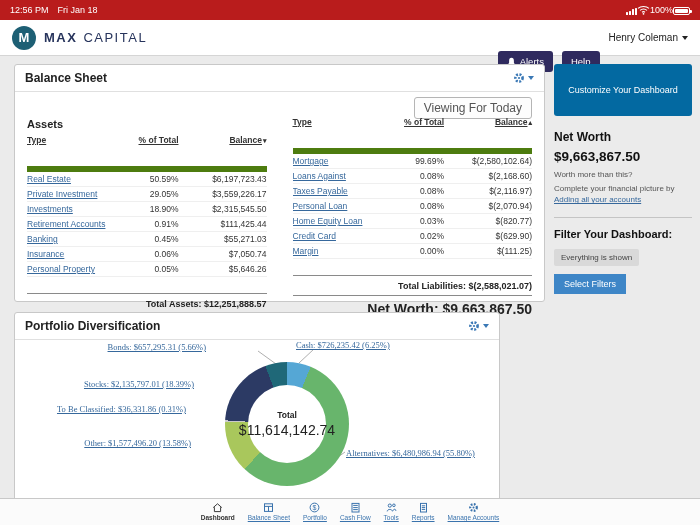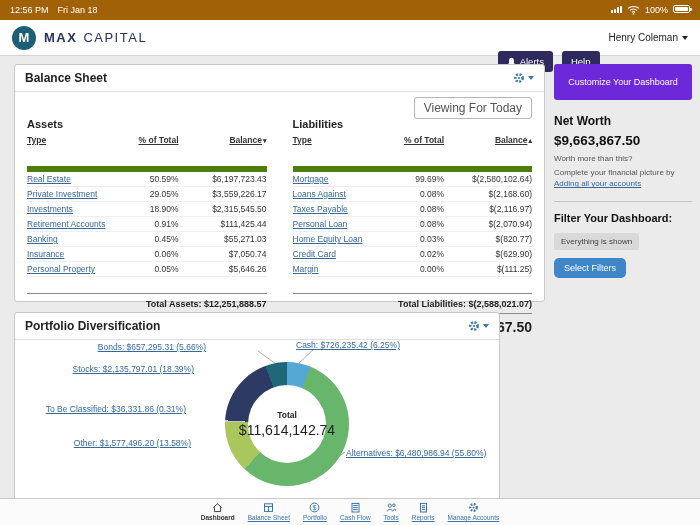--- a/index.html
+++ b/index.html
@@ -1,23 +1,23 @@
 <!DOCTYPE html>
 <html><head>
 <meta charset="utf-8">
 <style>
   * { margin:0; padding:0; box-sizing:border-box; }
   html,body { width:700px; height:525px; overflow:hidden; }
   body { font-family:"Liberation Sans", sans-serif; background:#ebebeb; position:relative; }
 
   
-  .status-bar { position:absolute; top:0; left:0; right:0; height:20px; background:#a16207; color:#fff;
+  .status-bar { position:absolute; top:0; left:0; right:0; height:20px; background:#b91c1c; color:#fff;
     display:flex; align-items:center; justify-content:space-between; padding:0 10px; font-size:9px; }
   .sb-left { display:flex; gap:9px; }
-  .sb-right { display:flex; align-items:flex-start; gap:5px; }
+  .sb-right { display:flex; align-items:flex-end; }
   .sig-bars { display:flex; align-items:flex-end; gap:1px; height:8px; }
   .sig-bars i { display:block; width:2px; background:#fff; border-radius:0.5px; }
   .battery { width:17px; height:8px; border:1px solid #fff; border-radius:2px; position:relative; }
   .battery::after { content:""; position:absolute; right:-3px; top:2px; width:2px; height:3px; background:#fff; border-radius:0 1px 1px 0; }
   .battery i { position:absolute; left:1px; top:1px; bottom:1px; width:13px; background:#fff; border-radius:1px; }
 
   
   .app-header { position:absolute; top:20px; left:0; right:0; height:36px; background:#fff;
     border-bottom:1px solid #d5d5d5; display:flex; align-items:center; padding:0 12px; }
   .logo-circle { width:24px; height:24px; border-radius:50%; background:#1d5f74; color:#fff;
@@ -52,39 +52,39 @@
   .thead .right { text-align:right; }
   .sort-arrow { font-size:7px; margin-left:1px; text-decoration:none; display:inline-block; }
   .trow { font-size:8.5px; height:15px; border-bottom:1px solid #efefef; }
   .ttype { color:#36689c; text-decoration:underline; cursor:pointer; white-space:nowrap; overflow:hidden; }
   .tnum { text-align:right; color:#333; }
   .ttotal { margin-top:16px; border-top:1px solid #8a8a8a; padding-top:5px; text-align:right; font-size:9px; font-weight:bold; color:#222; }
   .net-line { margin-top:4px; border-top:1px solid #8a8a8a; padding-top:5px; text-align:right; font-size:14px; font-weight:bold; color:#222; }
 
   
   .side-panel { position:absolute; left:554px; top:64px; width:138px; }
-  .customize-btn { width:100%; background:#6d28d9; color:#fff; font-size:9px; padding:13px 2px; border-radius:3px; border:none; cursor:pointer; }
+  .customize-btn { width:100%; background:#0369a1; color:#fff; font-size:9px; padding:21px 2px; border-radius:3px; border:none; cursor:pointer; }
   .nw-label { font-size:12px; font-weight:bold; color:#111; margin-top:14px; }
   .nw-value { font-size:13.5px; font-weight:bold; color:#111; margin-top:5px; }
   .nw-hint { font-size:8px; color:#555; margin-top:6px; }
   .nw-complete { font-size:8px; color:#555; margin-top:4px; line-height:1.4; }
   .link { color:#36689c; text-decoration:underline; cursor:pointer; }
   .side-divider { border-top:1px solid #c4c4c4; margin:12px 0 10px; }
   .filter-label { font-size:11px; font-weight:bold; color:#111; }
   .filter-chip { display:inline-block; background:#d9d9d9; color:#444; font-size:8px; padding:4px 7px; border-radius:2px; margin-top:9px; }
-  .select-filters-btn { display:block; background:#3e86c7; color:#fff; font-size:9px; padding:5px 10px; border-radius:5px; border:none; margin-top:8px; cursor:pointer; }
+  .select-filters-btn { display:block; background:#3e86c7; color:#fff; font-size:9px; padding:5px 10px; border-radius:0; border:none; margin-top:8px; cursor:pointer; }
 
   
   .chart-area { position:relative; height:172px; }
   .donut { position:absolute; left:210px; top:22px; width:124px; height:124px; border-radius:50%; cursor:pointer; }
   .donut-hole { position:absolute; left:233px; top:45px; width:78px; height:78px; background:#fff; border-radius:50%;
     display:flex; flex-direction:column; align-items:center; justify-content:center; gap:2px;text-align:center; }
   .dc-label { font-size:8.5px; font-weight:bold; color:#222; }
   .dc-value { font-size:14px; font-weight:normal; color:#222; }
-  .chart-label { position:absolute; font-size:8.5px; color:#36689c; text-decoration:underline; white-space:nowrap; cursor:pointer; }
+  .chart-label { position:absolute; font-size:8.5px; color:#36689c; text-decoration:underline; white-space:nowrap; cursor:pointer;font-family:Liberation Serif, serif; }
   .leader-lines { position:absolute; left:0; top:0; pointer-events:none; }
 
   
   .tab-bar { position:absolute; bottom:0; left:0; right:0; height:27px; background:#fbfbfb;
     border-top:1px solid #c8c8c8; display:flex; justify-content:center; gap:13px; padding-top:3px; z-index:5; }
   .tab { display:flex; flex-direction:column; align-items:center; gap:1px; color:#3a73ad; cursor:pointer; }
   .tab .tab-label { font-size:6.5px; text-decoration:underline; }
   .tab.active { color:#3c3c3c; }
   .tab.active .tab-label { text-decoration:none; color:#333; font-weight:bold; }
 </style>
@@ -196,21 +196,20 @@
         </div>
         <div class="trow">
           <a class="ttype">Personal Property</a>
           <span class="tnum">0.05%</span>
           <span class="tnum">$5,646.26</span>
         </div>
         <div class="ttotal">Total Assets: $12,251,888.57</div>
       </div>
 
       <div class="tcol">
-        <div class="tcol-heading">Liabilities</div>
         <div class="thead">
           <span class="hcell">Type</span>
           <span class="hcell right">% of Total</span>
           <span class="right"><span class="hcell">Balance</span><span class="sort-arrow">▴</span></span>
         </div>
         <div class="trow">
           <a class="ttype">Mortgage</a>
           <span class="tnum">99.69%</span>
           <span class="tnum">$(2,580,102.64)</span>
         </div>
@@ -288,21 +287,21 @@
         <line x1="330" y1="112" x2="323" y2="117"></line>
       </g>
     </svg>
     <div class="donut" style="background: conic-gradient(rgb(85, 167, 213) 0%, rgb(85, 167, 213) 6.25%, rgb(104, 181, 108) 6.25%, rgb(104, 181, 108) 62.05%, rgb(169, 199, 92) 62.05%, rgb(169, 199, 92) 75.63%, rgb(201, 201, 201) 75.63%, rgb(201, 201, 201) 75.94%, rgb(44, 58, 100) 75.94%, rgb(44, 58, 100) 94.33%, rgb(31, 104, 120) 94.33%, rgb(31, 104, 120) 100%);"></div>
     <div class="donut-hole">
       <span class="dc-label">Total</span>
       <span class="dc-value">$11,614,142.74</span>
     </div>
     <span class="chart-label" style="right:293px; top:2px;">Bonds: $657,295.31 (5.66%)</span>
     <span class="chart-label" style="left:281px; top:0px;">Cash: $726,235.42 (6.25%)</span>
-    <span class="chart-label" style="right:305px; top:24px;">Stocks: $2,135,797.01 (18.39%)</span>
+    <span class="chart-label" style="right:305px; top:39px;">Stocks: $2,135,797.01 (18.39%)</span>
     <span class="chart-label" style="right:313px; top:64px;">To Be Classified: $36,331.86 (0.31%)</span>
     <span class="chart-label" style="right:308px; top:98px;">Other: $1,577,496.20 (13.58%)</span>
     <span class="chart-label" style="left:331px; top:108px;">Alternatives: $6,480,986.94 (55.80%)</span>
   </div>
 </div>
 
 <div class="tab-bar">
   <div class="tab active">
     <svg width="11" height="11" viewBox="0 0 11 11" fill="none" stroke="currentColor" stroke-width="1">
       <path d="M1.2 5.6 L5.5 1.8 L9.8 5.6"></path>

